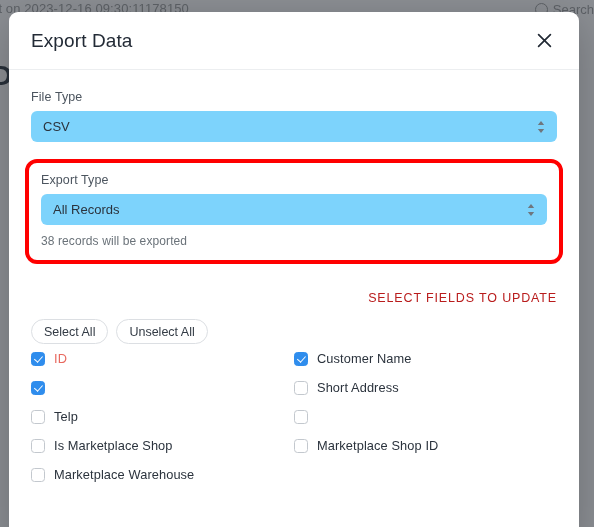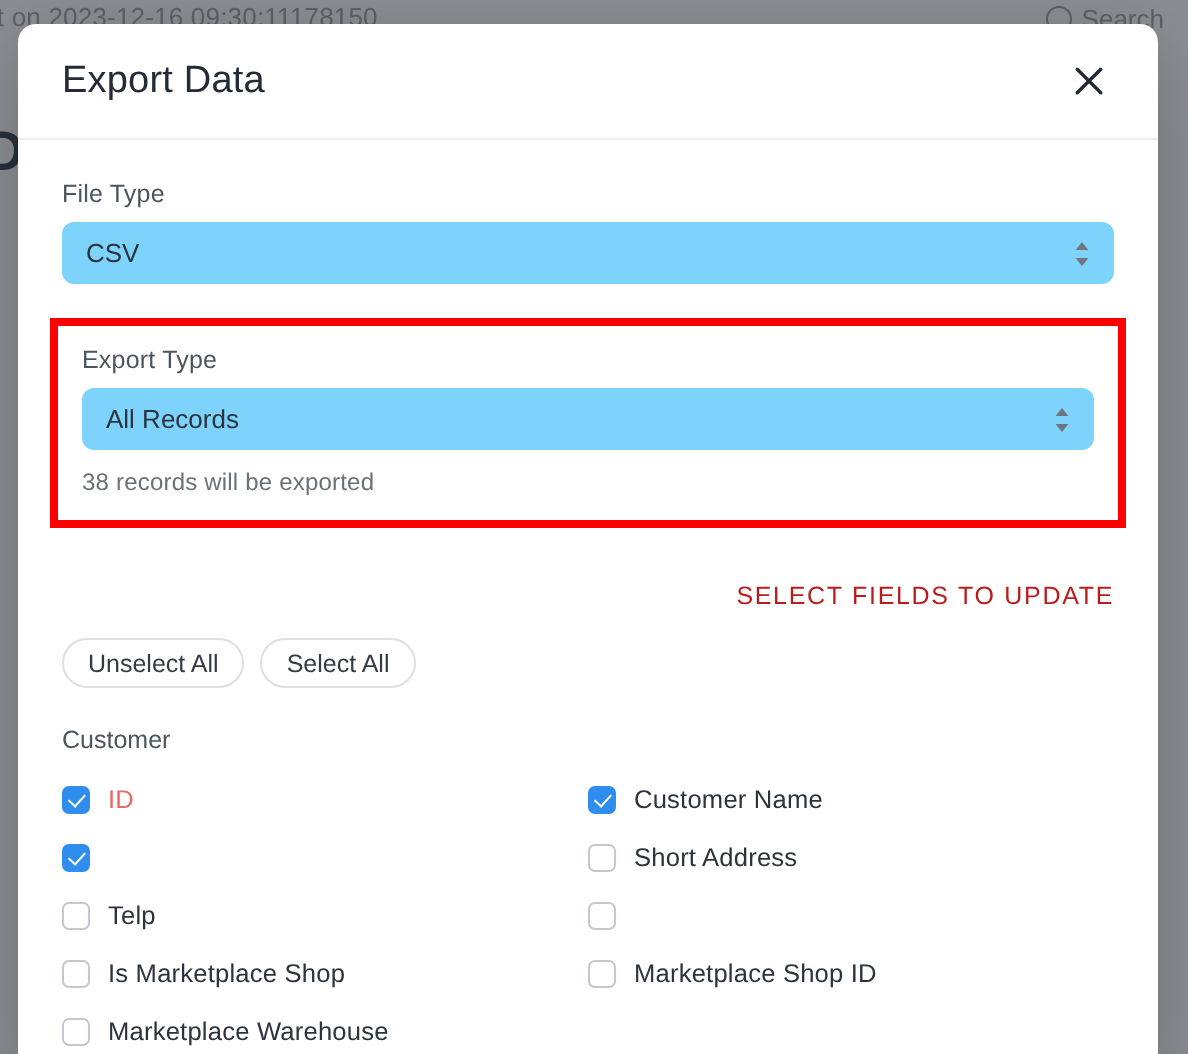--- a/index.html
+++ b/index.html
@@ -26,21 +26,21 @@
     position: absolute;
     left: -6px;
     top: 1px;
     font-size: 13px;
     color: #5d6166;
     white-space: nowrap;
     letter-spacing: .1px;
   }
   .bg-search {
     position: absolute;
-    right: 12px;
+    right: 0;
     top: 2px;
     display: flex;
     align-items: center;
     gap: 5px;
     color: #5d6166;
     font-size: 13px;
   }
   .bg-search .mag {
     width: 11px;
     height: 11px;
@@ -146,21 +146,21 @@
     top: 50%;
     transform: translateY(-50%);
     pointer-events: none;
     display: block;
   }
 
   
   .highlight-box {
     margin: 17px -6px 0 -6px;
     border: 4px solid #ff0000;
-    border-radius: 0;
+    border-radius: 12px;
     padding: 10px 12px 12px 12px;
     box-sizing: border-box;
   }
   .helper-text {
     font-size: 12px;
     color: #6a7279;
     margin-top: 9px;
     letter-spacing: .1px;
   }
 
@@ -290,25 +290,24 @@
           <path d="M5 2 L8.2 6 L1.8 6 Z" fill="#6f767e"></path>
           <path d="M5 14 L1.8 10 L8.2 10 Z" fill="#6f767e"></path>
         </svg>
       </div>
       <div class="helper-text">38 records will be exported</div>
     </div>
 
     <div class="section-title">SELECT FIELDS TO UPDATE</div>
 
     <div class="btn-row">
+      <button class="pill-btn">Select All</button>
       <button class="pill-btn">Unselect All</button>
-      <button class="pill-btn">Select All</button>
     </div>
 
-    <div class="group-label">Customer</div>
 
     <div class="fields-grid" id="fields-grid">
         <div class="field-row">
           <span class="cbx checked"></span>
           <span class="field-text required">ID</span>
         </div>
         <div class="field-row">
           <span class="cbx checked"></span>
           <span class="field-text">Customer Name</span>
         </div>

